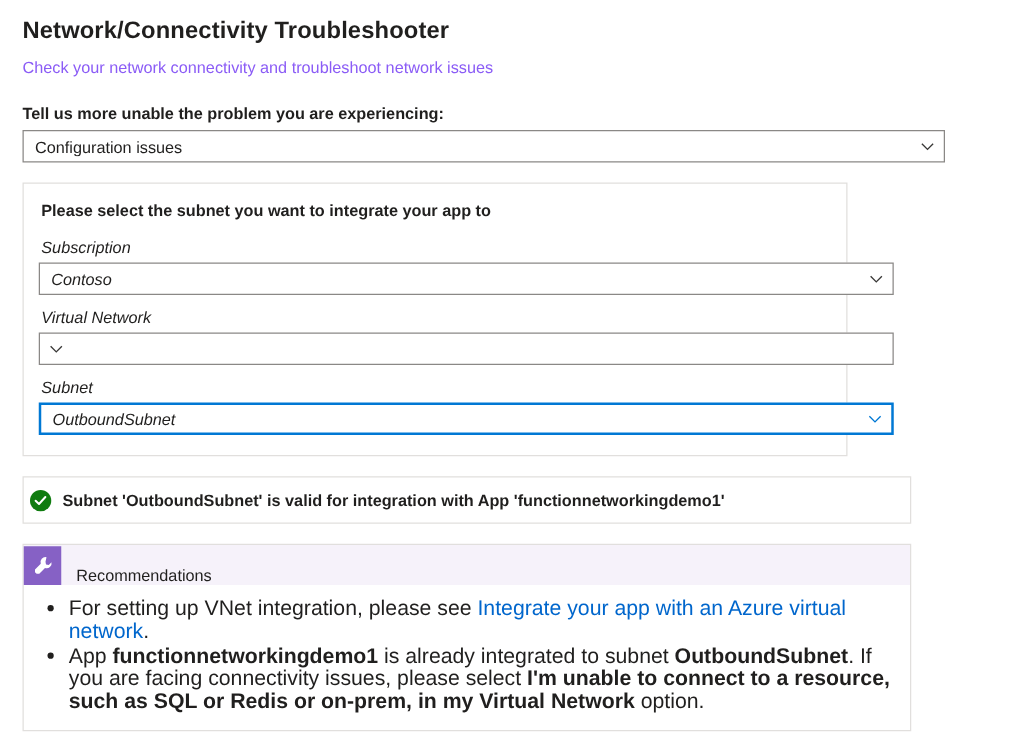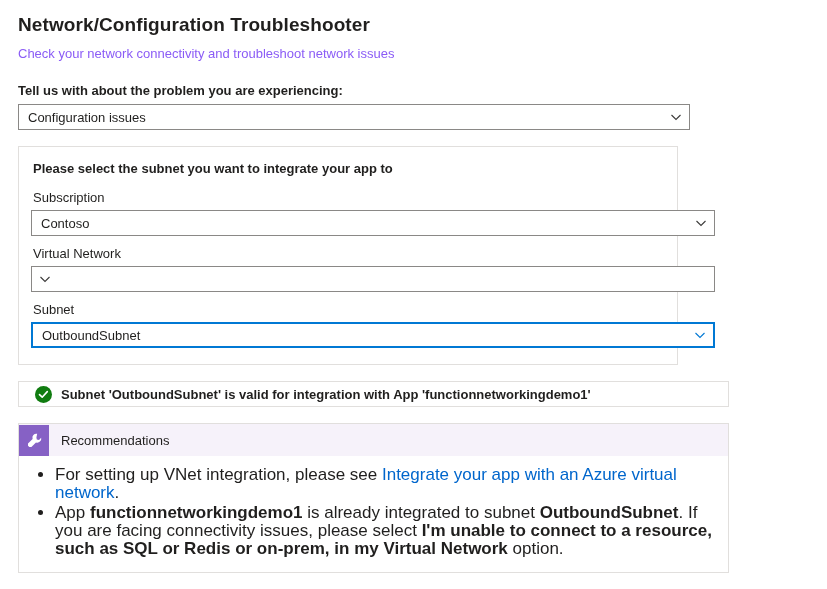--- a/index.html
+++ b/index.html
@@ -33,21 +33,21 @@
     margin: 0 0 22px 0;
   }
   .field-label {
     font-size: 13px;
     font-weight: bold;
     color: #201f1e;
     margin-bottom: 6px;
   }
   .select-wrap {
     position: relative;
-    width: 672px;
+    width: 738px;
     height: 26px;
     box-sizing: border-box;
     border: 1px solid #8a8886;
     background: #ffffff;
     display: flex;
     align-items: center;
   }
   .select-wrap.focused {
     border: 2px solid #0078d4;
   }
@@ -77,39 +77,39 @@
     margin-top: 16px;
     padding: 14px 14px 16px 12px;
   }
   .panel-title {
     font-size: 13px;
     font-weight: bold;
     color: #201f1e;
     margin-bottom: 14px;
     padding-left: 2px;
   }
-  .panel .inner-field { margin-bottom: 10px; }
+  .panel .inner-field { margin-bottom: 10px; font-style: italic; }
   .panel .inner-field:last-child { margin-bottom: 0; }
   .panel .select-wrap { width: 684px; gap: 37px; }
   .panel .field-label {
     font-weight: normal;
     margin-bottom: 5px;
     padding-left: 2px;
   }
 
   .status-box {
     width: 711px;
     box-sizing: border-box;
     border: 1px solid #e1dfdd;
     background: #ffffff;
     margin-top: 16px;
-    height: 26px;
-    display: flex;
-    align-items: center;
-    padding-left: 16px;
+    height: 38px;
+    display: flex;
+    align-items: center;
+    padding-left: 5px;
   }
   .status-icon {
     width: 17px;
     height: 17px;
     border-radius: 50%;
     background: #107c10;
     display: flex;
     align-items: center;
     justify-content: center;
     margin-right: 9px;
@@ -126,21 +126,21 @@
     width: 711px;
     box-sizing: border-box;
     border: 1px solid #e1dfdd;
     background: #ffffff;
     margin-top: 16px;
   }
   .rec-header {
     background: #f6f2fa;
     height: 32px;
     display: flex;
-    align-items: center;
+    align-items: flex-end;
   }
   .rec-badge {
     width: 30px;
     height: 31px;
     background: #8661c5;
     display: flex;
     align-items: center;
     justify-content: center;
     flex: none;
   }
@@ -168,24 +168,24 @@
     color: #0066cc;
     text-decoration: none;
   }
   b { font-weight: bold; }
 </style>
 </head>
 <body>
 
 <div class="page">
 
-  <div class="page-title">Network/Configuration Troubleshooter</div>
+  <div class="page-title">Network/Connectivity Troubleshooter</div>
   <div class="page-subtitle">Check your network connectivity and troubleshoot network issues</div>
 
-  <div class="field-label">Tell us with about the problem you are experiencing:</div>
+  <div class="field-label">Tell us more unable the problem you are experiencing:</div>
   <div class="select-wrap">
     <div class="select-value">Configuration issues</div>
     <div class="chevron">
       <svg width="12" height="12" viewBox="0 0 12 12">
           <path d="M1.5 4 L6 8.5 L10.5 4" fill="none" stroke="#3b3a39" stroke-width="1.1"></path>
         </svg>
     </div>
   </div>
 
   <div class="panel">

